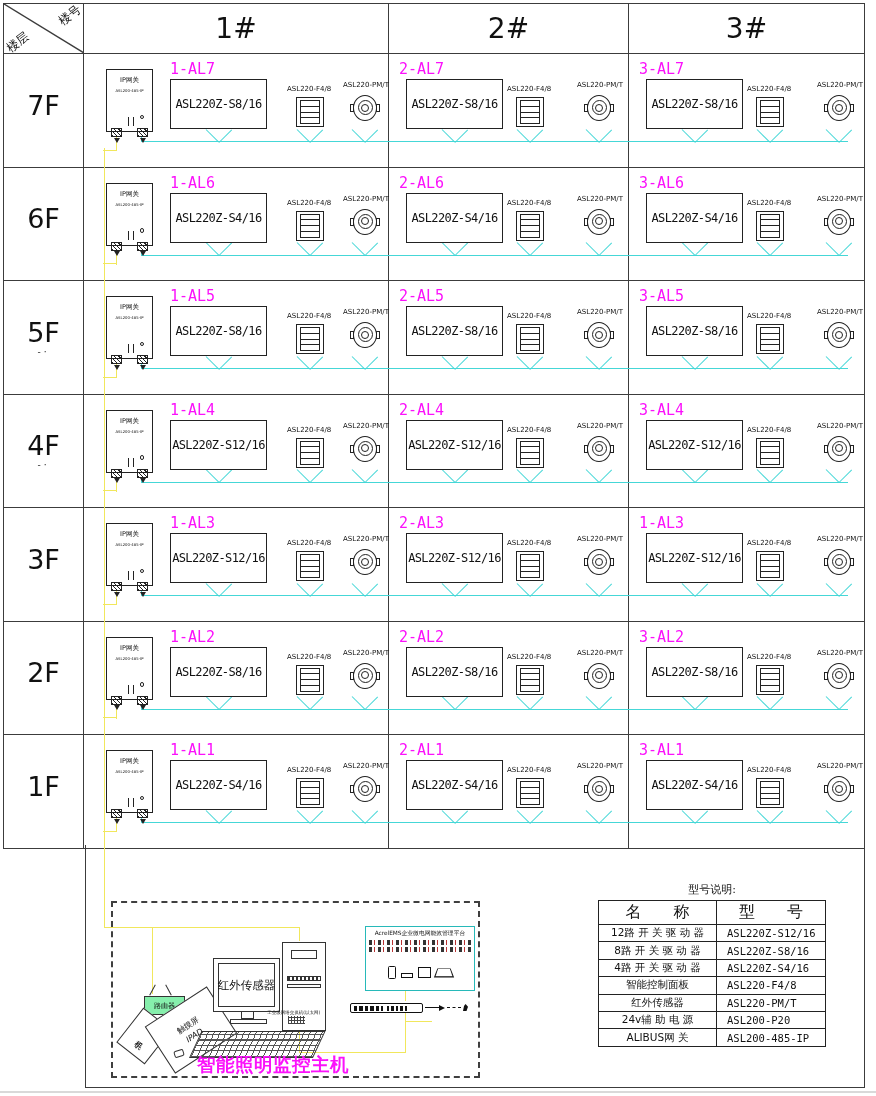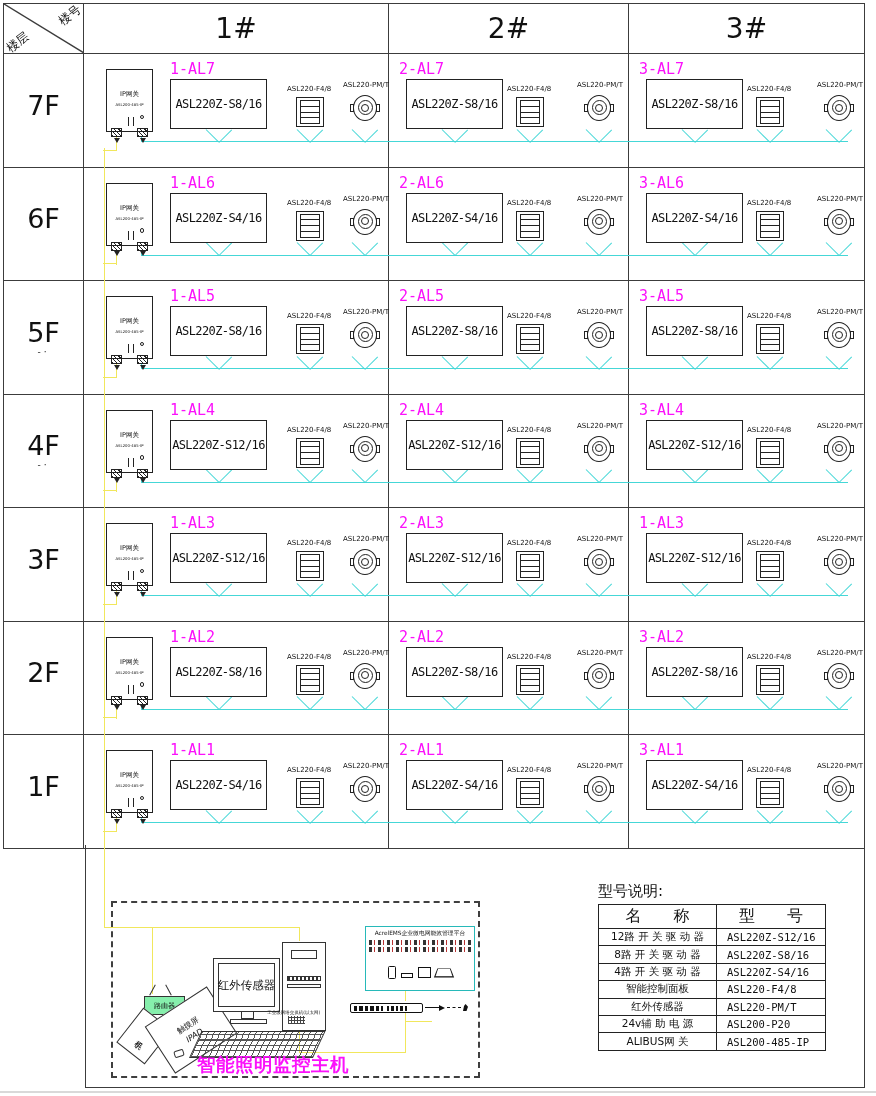--- a/index.html
+++ b/index.html
@@ -31,21 +31,21 @@
   .panel-label { position:absolute; top:6px; font-family:"DejaVu Sans Mono",monospace; font-size:15px; color:var(--magenta); white-space:nowrap; }
   .col1 .panel-label { left:86px; } .coln .panel-label { left:10px; }
 
   .model-box { position:absolute; top:25px; width:97px; height:50px; border:1.4px solid #222; background:#fff;
                display:flex; align-items:center; justify-content:center; }
   .col1 .model-box { left:86px; } .coln .model-box { left:17px; }
   .model-text { font-family:"DejaVu Sans Mono",monospace; font-size:12px; letter-spacing:-0.6px; white-space:nowrap; }
 
   
   .gateway { position:absolute; left:22px; top:15px; width:47px; height:63px; border:1.4px solid #222; background:#fff; }
-  .gw-title { margin-top:20px; text-align:center; font-size:6.5px; white-space:nowrap; }
+  .gw-title { margin-top:6px; text-align:center; font-size:6.5px; white-space:nowrap; }
   .gw-model { margin-top:3px; text-align:center; font-size:4.5px; transform:scale(.85); white-space:nowrap; }
   .gw-bars { position:absolute; left:21px; bottom:5px; width:6px; height:9px; border-left:1.2px solid #222; border-right:1.2px solid #222; }
   .gw-dot { position:absolute; right:8px; bottom:12px; width:4.5px; height:4.5px; border:1px solid #222; border-radius:50%; }
   .prong { position:absolute; bottom:-6px; width:11px; height:9px; border:1.1px solid #222;
            background:repeating-linear-gradient(45deg,#222 0 1px,transparent 1px 3px); }
   .prong::after { content:""; position:absolute; left:2px; top:8.6px; border-left:3.2px solid transparent; border-right:3.2px solid transparent; border-top:5px solid #222; }
   .p1 { left:4px; } .p2 { right:4px; }
 
   
   .dev-label { position:absolute; font-size:7px; white-space:nowrap; }
@@ -84,21 +84,21 @@
   .bframe { position:absolute; left:84.6px; top:1087px; width:780px; border-top:1.5px solid var(--grid); }
   .bshadow { position:absolute; left:0; top:1090.5px; width:876px; border-top:2.5px solid #d9d9d9; }
 
   
   .yl { position:absolute; }
   .ylv { border-left:1.6px solid var(--yellow); width:0; }
   .ylh { border-top:1.6px solid var(--yellow); height:0; }
 
   
   .legend { position:absolute; left:598px; top:882px; }
-  .legend-title { font-size:15px; }
+  .legend-title { font-size:11px;text-align:center; }
   .legend-table { width:228px; border:1.6px solid #222; margin-top:3px; background:#fff; }
   .lrow { display:flex; border-top:1.2px solid #222; height:17.4px; align-items:stretch; }
   .lrow.lhead { border-top:none; height:23px; }
   .lname { width:118px; border-right:1.2px solid #222; display:flex; align-items:center; justify-content:center; font-size:10.5px; white-space:nowrap; }
   .lmodel { flex:1; display:flex; align-items:center; padding-left:10px; font-family:"DejaVu Sans Mono",monospace; font-size:10.5px; white-space:nowrap; }
   .lhead .lname, .lhead .lmodel { font-size:16px; font-family:"DejaVu Sans",sans-serif; justify-content:center; padding-left:0; }
 
   
   .host { position:absolute; left:111px; top:901px; width:369px; height:177px; border:2px dashed #3f3f3f; }
   .host * { position:absolute; }

